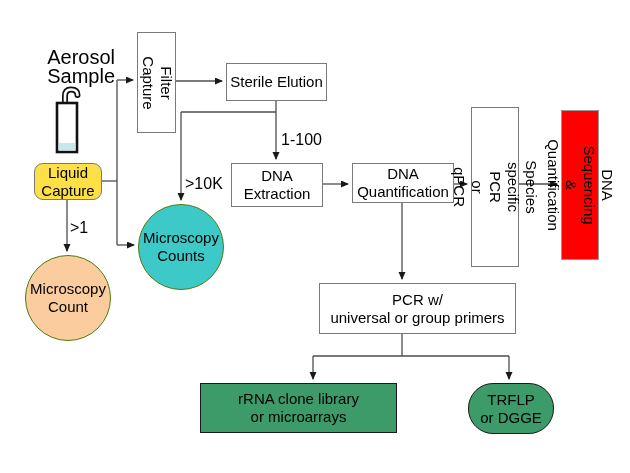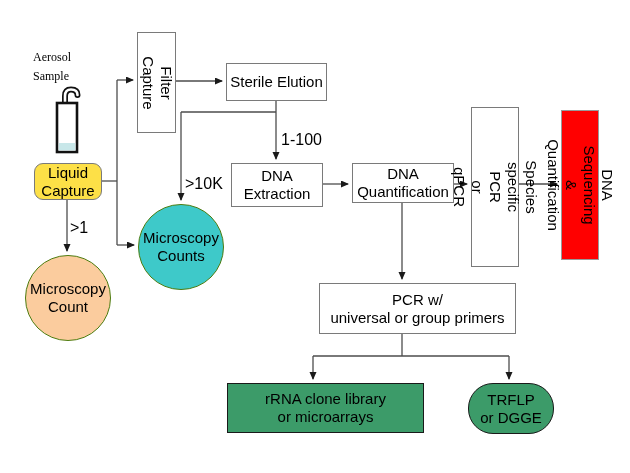--- a/index.html
+++ b/index.html
@@ -10,21 +10,21 @@
   #wires { position:absolute; left:0; top:0; width:630px; height:473px; }
   .node {
     position:absolute; display:flex; align-items:center; justify-content:center;
     text-align:center; font-size:15px; line-height:18px; white-space:pre-line;
   }
   .box   { background:#ffffff; border:1px solid #7a7a7a; }
   .fill  { border:1px solid #1a1a1a; }
   .redbox{ border:1px solid #9a9a9a; }
   .circle{ border-radius:50%; border:1px solid #4d7c0f; }
   .vert .lbl { transform:rotate(90deg); transform-origin:center; text-align:center; white-space:pre-line; }
-  .floating { position:absolute; font-size:12px; line-height:19px; text-align:left; white-space:pre-line;font-family:Liberation Serif, serif; }
+  .floating { position:absolute; font-size:20px; line-height:19px; text-align:right; white-space:pre-line; }
   .edge-label { position:absolute; font-size:16px; line-height:17px; white-space:nowrap; }
 </style>
 </head>
 <body>
 
 <div id="canvas">
 
   <svg id="wires" viewBox="0 0 630 473">
     <defs>
       <marker id="arr" markerWidth="9" markerHeight="8" refX="7" refY="3.5" orient="auto" markerUnits="userSpaceOnUse">
@@ -124,21 +124,21 @@
   <div class="node redbox vert" style="left: 561px; top: 110px; width: 36px; height: 148px; background-color: rgb(255, 0, 0);">
     <span class="lbl" style="width:146px;">DNA Sequencing
 &amp; Quantification</span>
   </div>
 
   <div class="node box" style="left: 305px; top: 283px; width: 195px; height: 49px; background-color: rgb(255, 255, 255); margin-left: 14px;">
     <span class="lbl">PCR w/
 universal or group primers</span>
   </div>
 
-  <div class="node fill" style="left: 227px; top: 383px; width: 195px; height: 48px; background-color: rgb(60, 155, 105);">
+  <div class="node fill" style="left: 200px; top: 383px; width: 195px; height: 48px; background-color: rgb(60, 155, 105);">
     <span class="lbl">rRNA clone library
 or microarrays</span>
   </div>
 
   <div class="node fill" style="left: 468px; top: 383px; width: 84px; height: 49px; background-color: rgb(60, 155, 105); border-radius: 25px;">
     <span class="lbl">TRFLP
 or DGGE</span>
   </div>
 
   <div class="edge-label" style="left:70px; top:219px;">&gt;1</div>

